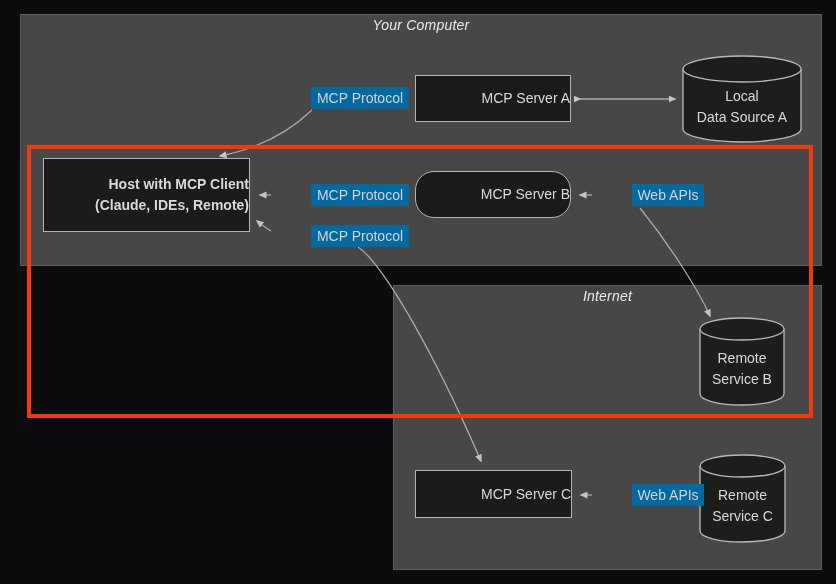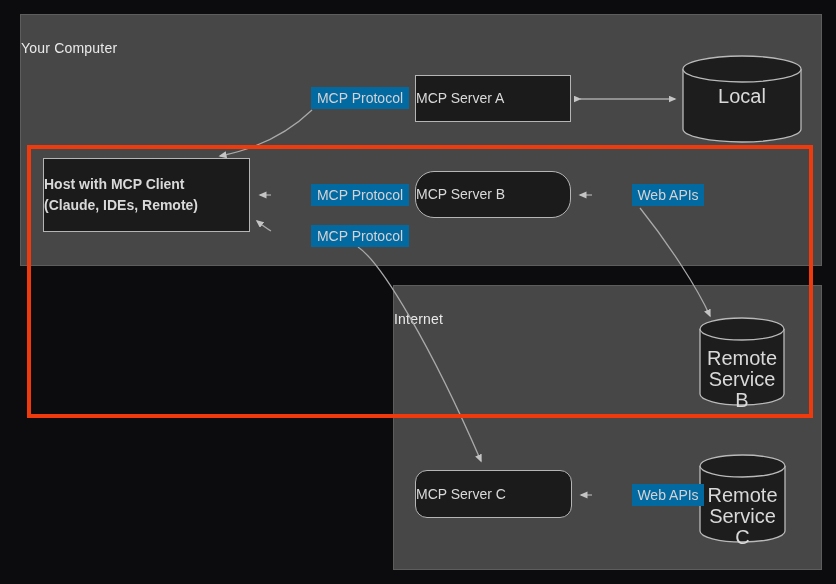--- a/index.html
+++ b/index.html
@@ -7,36 +7,36 @@
     position:relative;width:836px;height:584px;overflow:hidden;
     background:#0c0c0e;
     font-family:"Liberation Sans","DejaVu Sans",sans-serif;
     -webkit-font-smoothing:antialiased;
   }
   .container-box{
     position:absolute;background:#474747;border:1px solid #5d5d5d;
     box-sizing:border-box;
   }
   .container-title{
-    position:absolute;width:100%;top:25px;text-align:left;
-    color:#eaeaea;font-size:14px;letter-spacing:.2px;
+    position:absolute;width:100%;top:2px;text-align:center;
+    color:#eaeaea;font-size:14px;letter-spacing:.2px;font-style:italic;
   }
   .node{
     position:absolute;background:#1b1b1b;border:1.5px solid #b5b5b5;
-    box-sizing:border-box;display:flex;align-items:flex-start;justify-content:center;
+    box-sizing:border-box;display:flex;align-items:flex-end;justify-content:center;
     flex-direction:column;color:#d9d9d9;font-size:14px;text-align:center;
     line-height:21px;z-index:3;
   }
   .edge-label{
     position:absolute;background:#0369a1;color:#d3d3d3;font-size:14px;
     display:flex;align-items:center;justify-content:center;
     z-index:3;white-space:nowrap;margin-left:40px;
   }
   .cyl-text{
-    position:absolute;color:#d9d9d9;font-size:20px;text-align:center;
+    position:absolute;color:#d9d9d9;font-size:14px;text-align:center;
     line-height:21px;z-index:3;pointer-events:none;
   }
   #edge-svg{position:absolute;left:0;top:0;z-index:2;}
   #highlight-rect{
     position:absolute;left:27px;top:145px;width:786px;height:273px;
     border:4px solid #ee3a0d;box-sizing:border-box;z-index:5;
   }
 </style>
 </head>
 <body>
@@ -102,26 +102,27 @@
   </div>
 
   <div class="node" style="left:415px;top:75px;width:156px;height:47px;">
     <div>MCP Server A</div>
   </div>
 
   <div class="node" style="left:415px;top:171px;width:156px;height:47px;border-radius:19px;">
     <div>MCP Server B</div>
   </div>
 
-  <div class="node" style="left:415px;top:470px;width:157px;height:48px;border-radius:12px;">
+  <div class="node" style="left:415px;top:470px;width:157px;height:48px;">
     <div>MCP Server C</div>
   </div>
 
   <div class="cyl-text" style="left:683px;top:86px;width:118px;">
     <div>Local</div>
+    <div>Data Source A</div>
   </div>
 
   <div class="cyl-text" style="left:700px;top:348px;width:84px;">
     <div>Remote</div>
     <div>Service B</div>
   </div>
 
   <div class="cyl-text" style="left:700px;top:485px;width:85px;">
     <div>Remote</div>
     <div>Service C</div>

